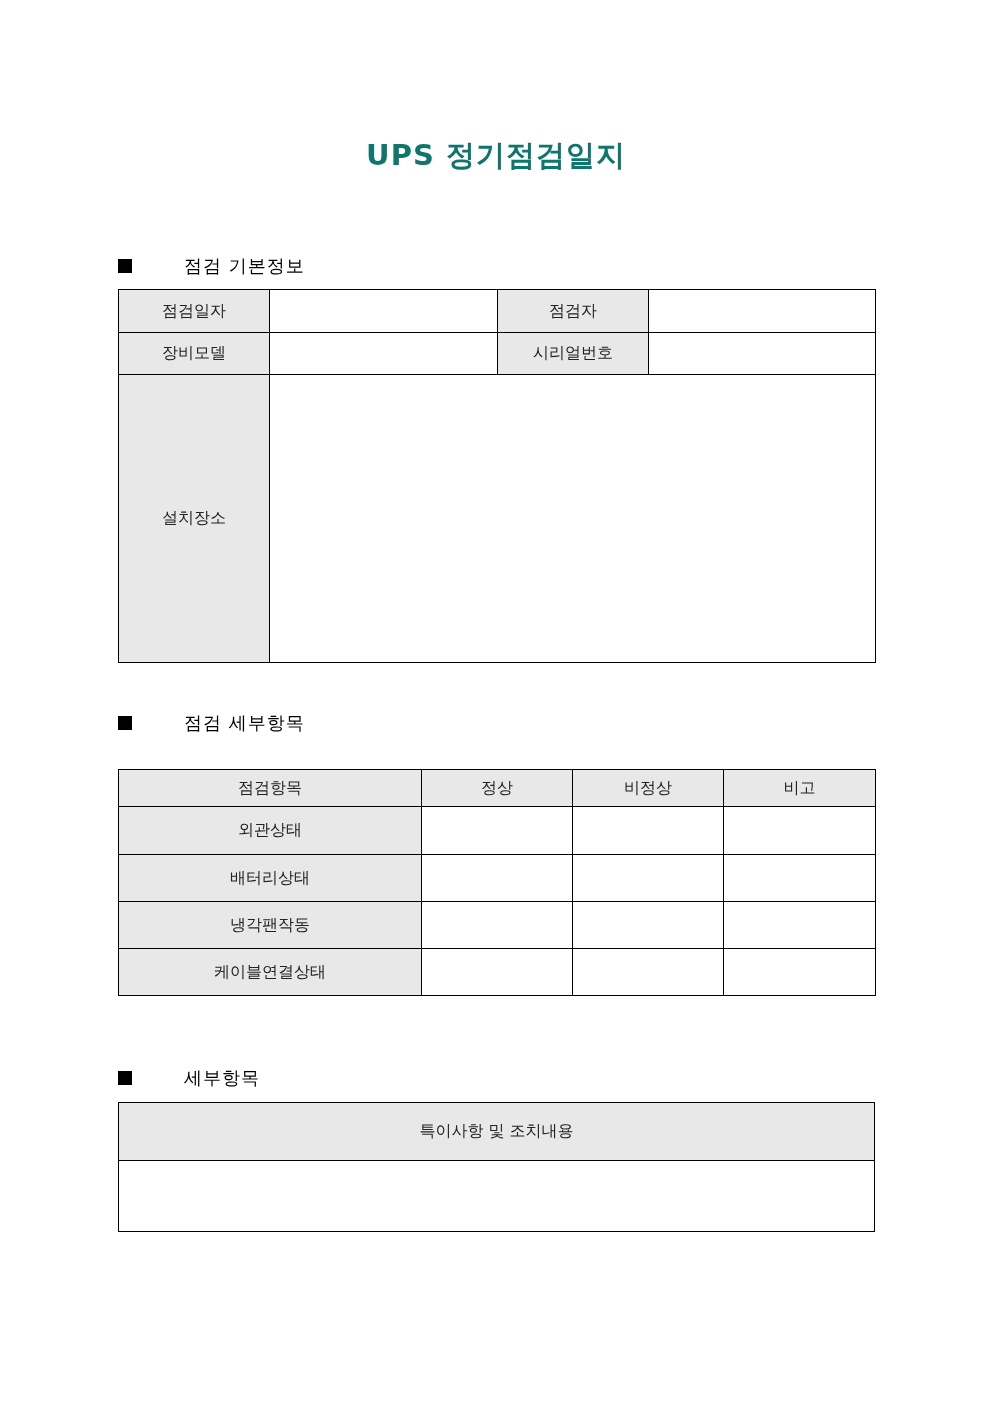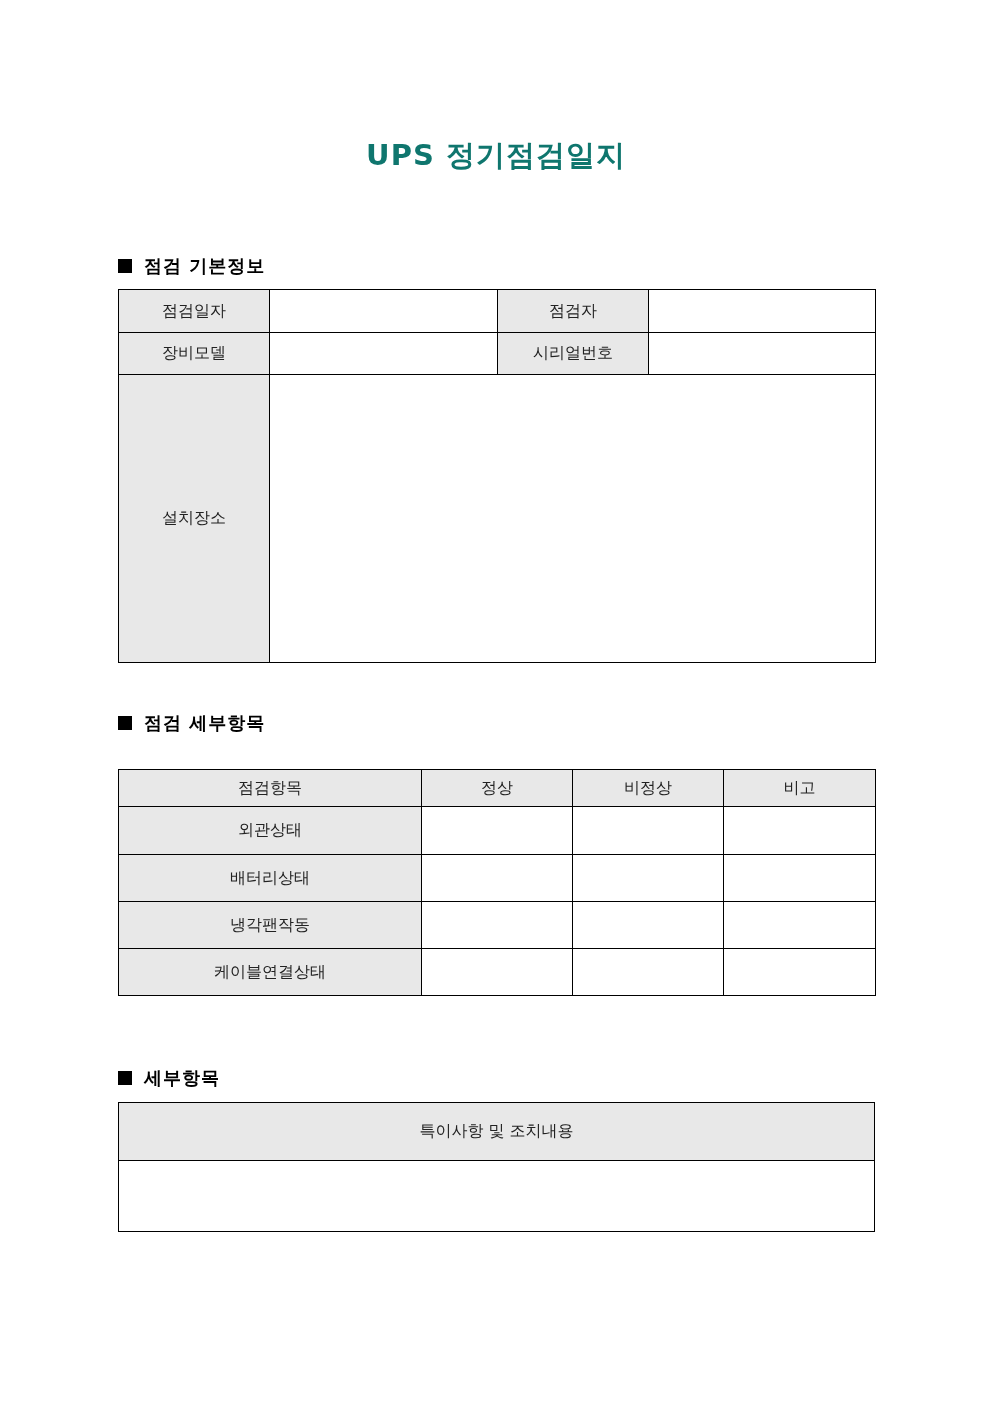--- a/index.html
+++ b/index.html
@@ -1,18 +1,18 @@
 <!DOCTYPE html>
 <html><head>
 <meta charset="utf-8">
 <style>
   html, body { margin: 0; padding: 0; background: #ffffff; }
   body { width: 992px; height: 1403px; position: relative; font-family: "DejaVu Sans", "Liberation Sans", sans-serif; color: #111; overflow: hidden; }
   .title { position: absolute; top: 136px; left: 0; width: 992px; text-align: center; font-size: 29px; font-weight: bold; letter-spacing: 1px; color: #0f766e; }
-  .section-heading { position: absolute; left: 118px; font-size: 18px; font-weight: bold; display: flex; align-items: center; color: #000; }
+  .section-heading { position: absolute; left: 118px; font-size: 18px; font-weight: normal; display: flex; align-items: center; color: #000; gap: 40px; }
   .section-heading .square { display: inline-block; width: 14px; height: 14px; background: #000; margin-right: 12px; }
   .section-heading .text { letter-spacing: 1px; }
   table { position: absolute; left: 118px; width: 757px; border-collapse: collapse; table-layout: fixed; }
   td { border: 1.2px solid #000; padding: 0; text-align: center; vertical-align: middle; font-size: 16px; color: #222; }
   td.label { background: #e8e8e8; }
   td.field { background: #fff; }
 </style>
 </head>
 <body>
 

